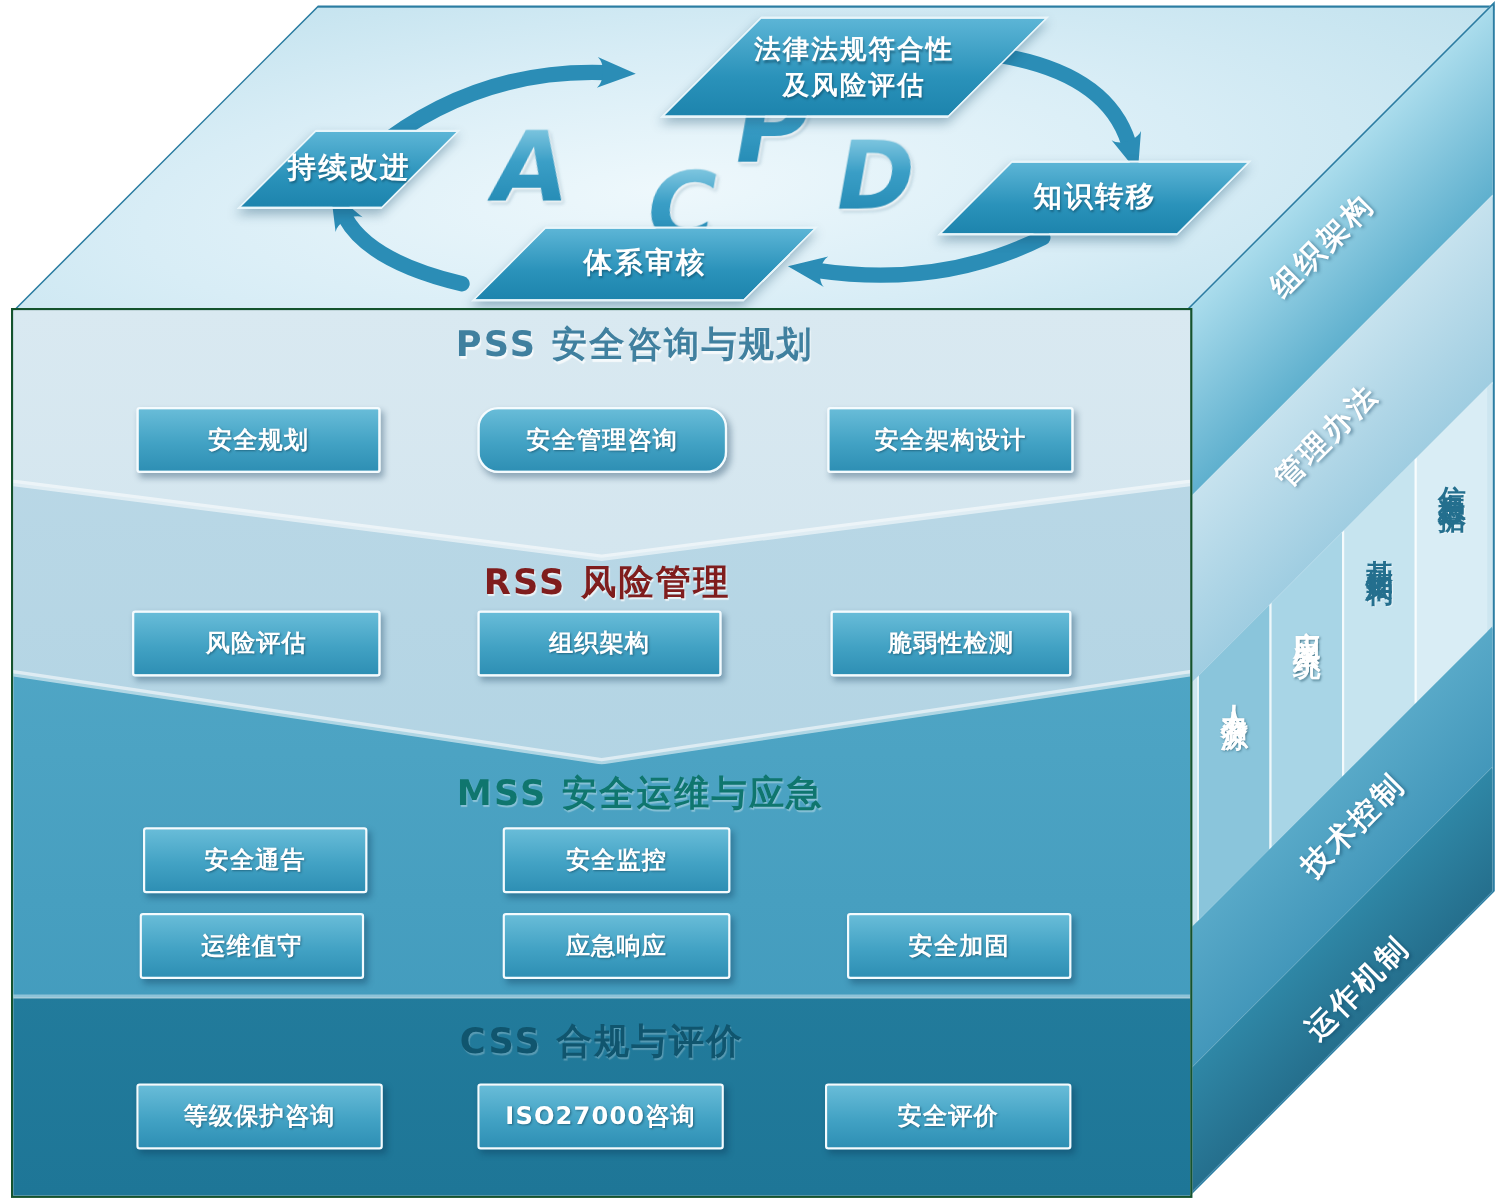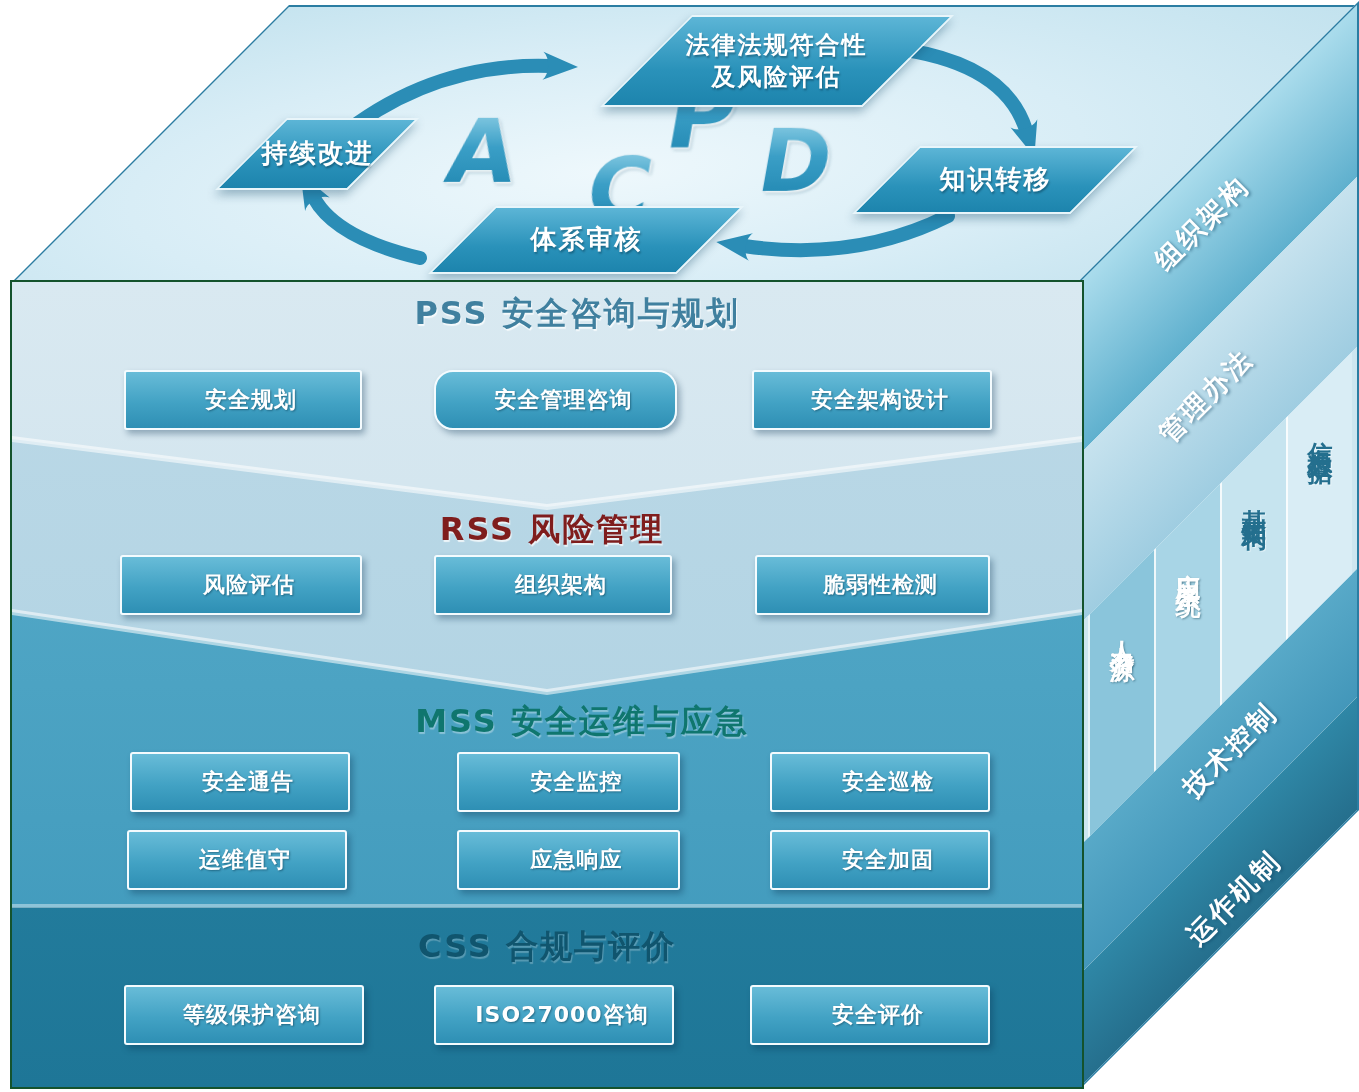--- a/index.html
+++ b/index.html
@@ -48,21 +48,20 @@
   .t-css { top:643px; color:#10556e; text-shadow:1px 2px 1px rgba(255,255,255,.25); }
 
   .svc-box {
     position:absolute; height:56px;
     background:linear-gradient(180deg,#68bcd8 0%,#42a2c4 55%,#2e8fb4 100%);
     border:2px solid #f4fbfe; border-radius:3px;
     box-shadow:3px 4px 6px rgba(10,50,80,.35);
     display:flex; align-items:center; justify-content:center;
     color:#fff; font-weight:bold; font-size:22px; letter-spacing:1px;
     text-shadow:1px 1px 2px rgba(0,40,60,.45);
-    padding-left:16px;
   }
 
   
   .cycle-label {
     position:absolute; transform:skewX(-45deg); transform-origin:left bottom;
     background:linear-gradient(180deg,#5cb5d6 0%,#2a92ba 60%,#1d84ad 100%);
     border:2px solid #e8f5fa; box-shadow:4px 5px 8px rgba(15,70,100,.35);
     display:flex; align-items:center; justify-content:center;
   }
   .cycle-label .txt {
@@ -188,21 +187,20 @@
     <div class="svc-box" style="left:112px;top:88px;width:218px;">安全规划</div>
     <div class="svc-box" style="left:422px;top:88px;width:223px;border-radius:19px;">安全管理咨询</div>
     <div class="svc-box" style="left:740px;top:88px;width:220px;">安全架构设计</div>
 
     <div class="svc-box" style="left:108px;top:273px;width:222px;">风险评估</div>
     <div class="svc-box" style="left:422px;top:273px;width:218px;">组织架构</div>
     <div class="svc-box" style="left:743px;top:273px;width:215px;">脆弱性检测</div>
 
     <div class="svc-box" style="left:118px;top:470px;width:200px;">安全通告</div>
     <div class="svc-box" style="left:445px;top:470px;width:203px;">安全监控</div>
-    <div class="svc-box" style="left:758px;top:470px;width:200px;">安全巡检</div>
 
     <div class="svc-box" style="left:115px;top:548px;width:200px;">运维值守</div>
     <div class="svc-box" style="left:445px;top:548px;width:203px;">应急响应</div>
     <div class="svc-box" style="left:758px;top:548px;width:200px;">安全加固</div>
 
     <div class="svc-box" style="left:112px;top:703px;width:220px;">等级保护咨询</div>
     <div class="svc-box" style="left:422px;top:703px;width:220px;">ISO27000咨询</div>
     <div class="svc-box" style="left:738px;top:703px;width:220px;">安全评价</div>
   </div>
 

